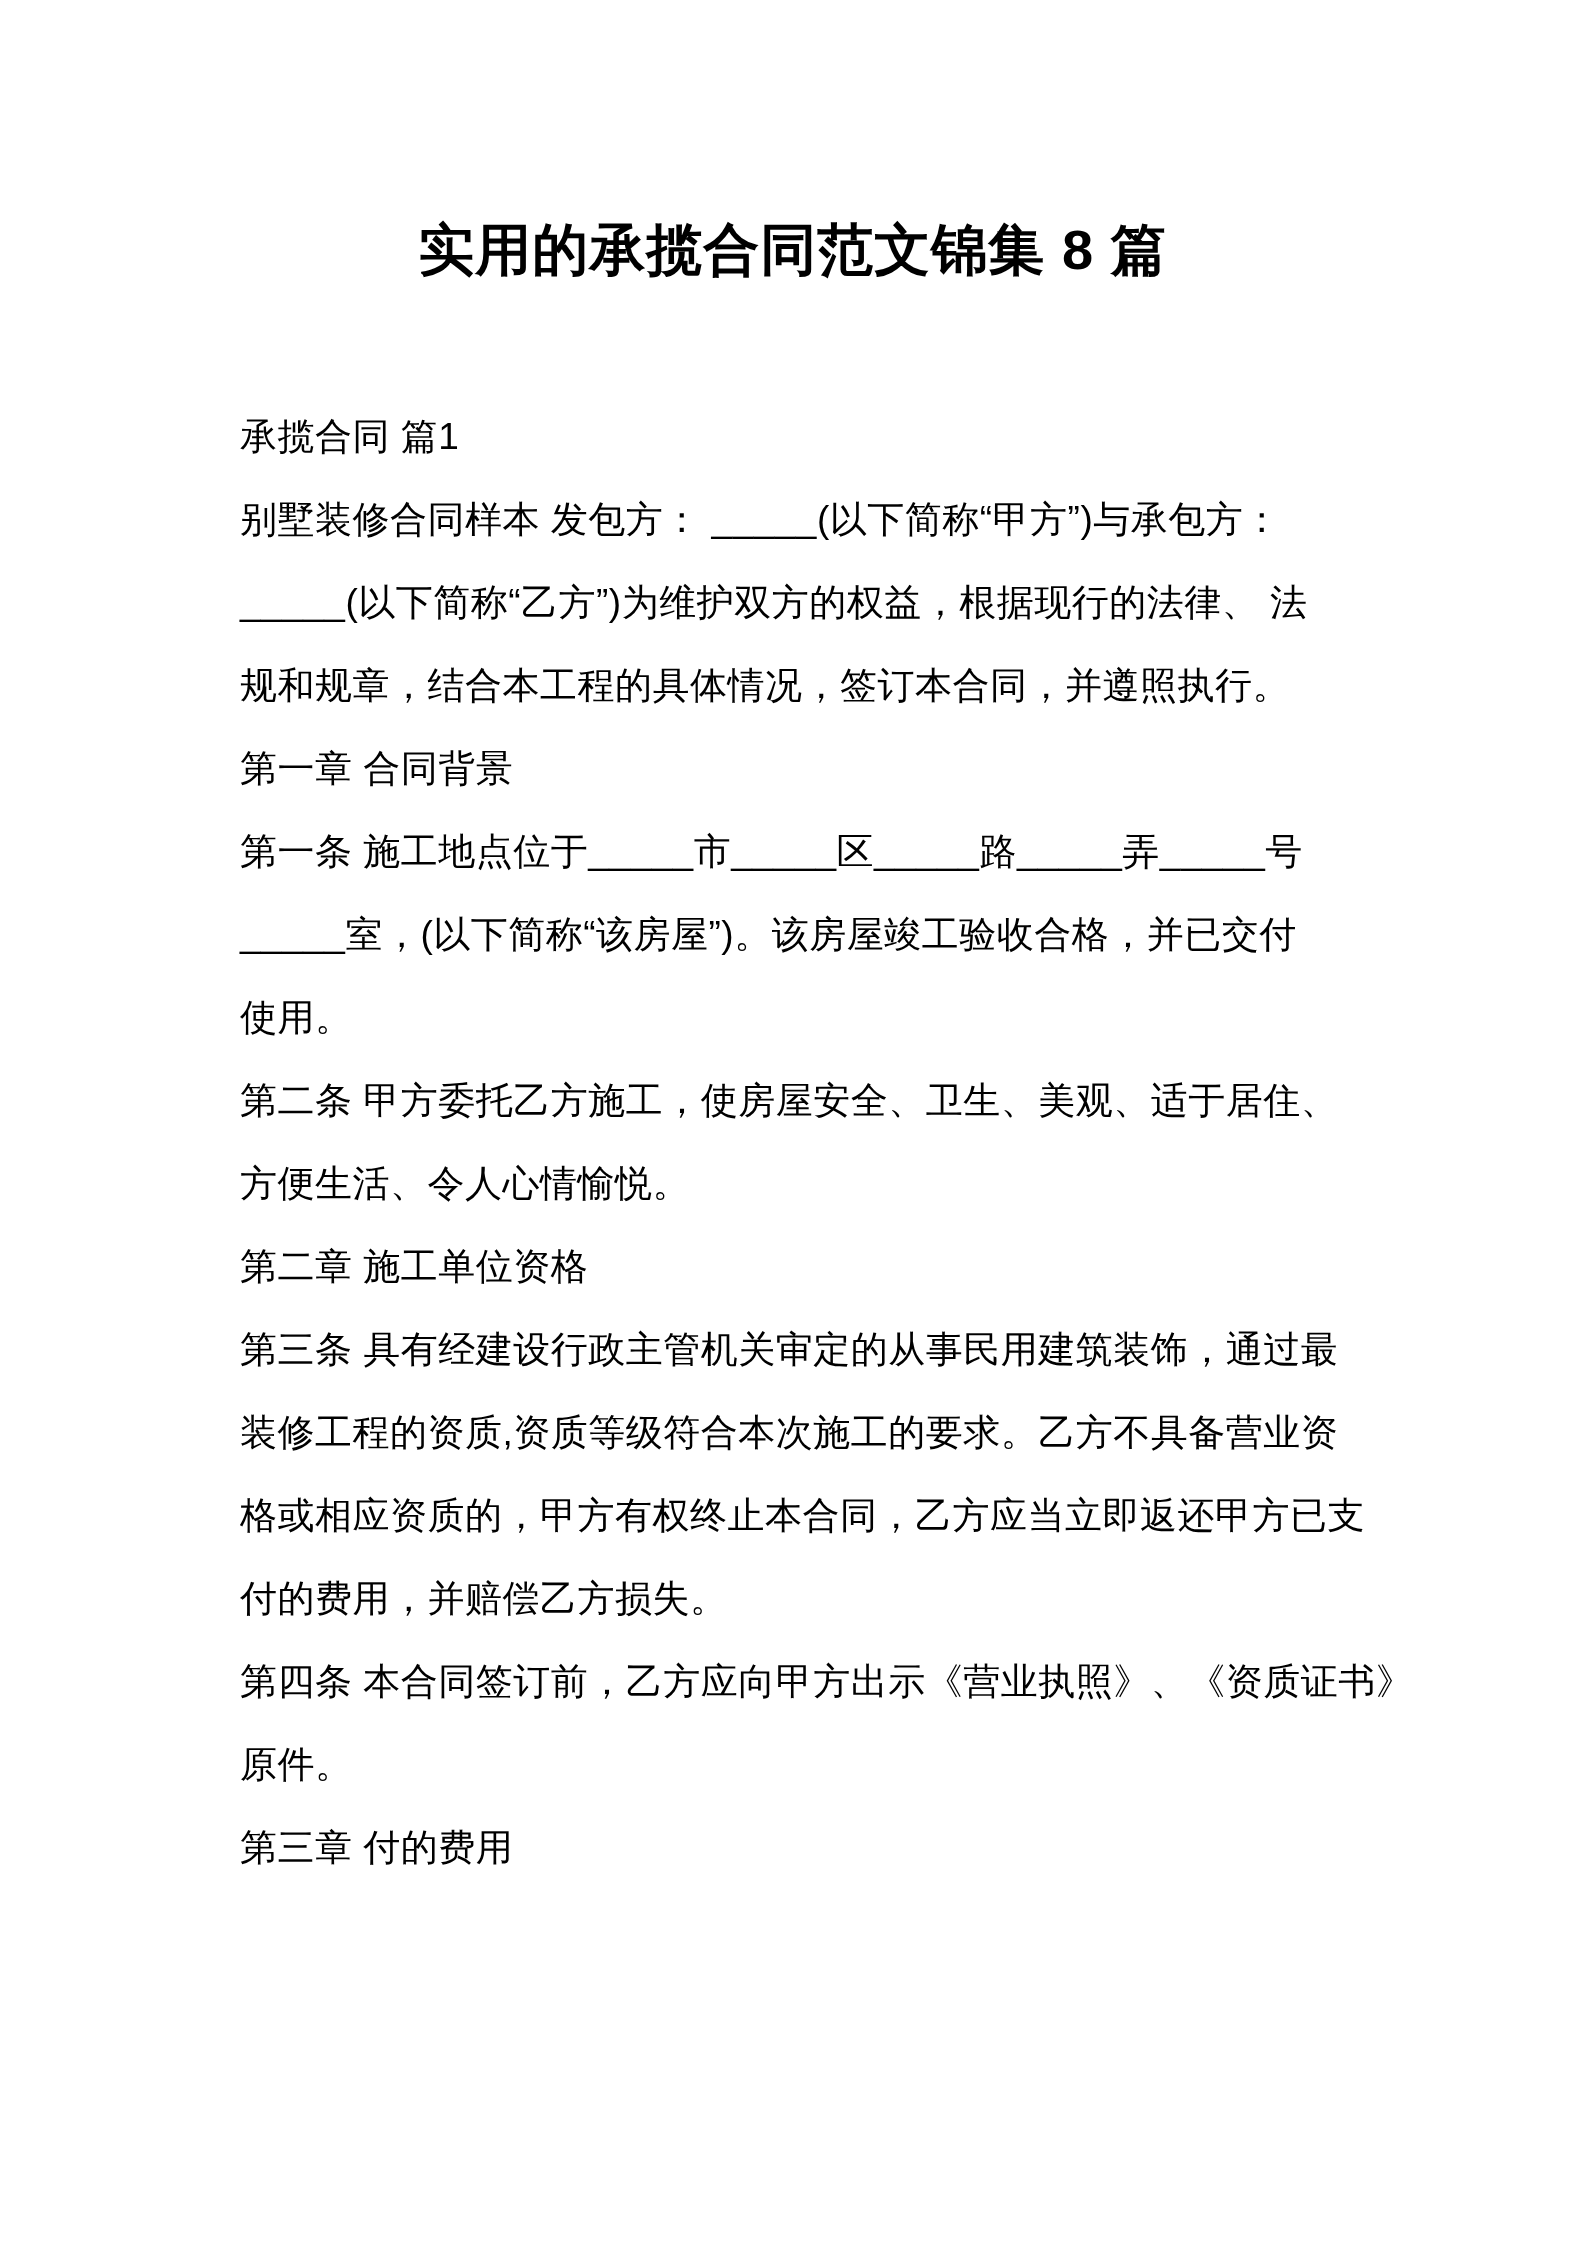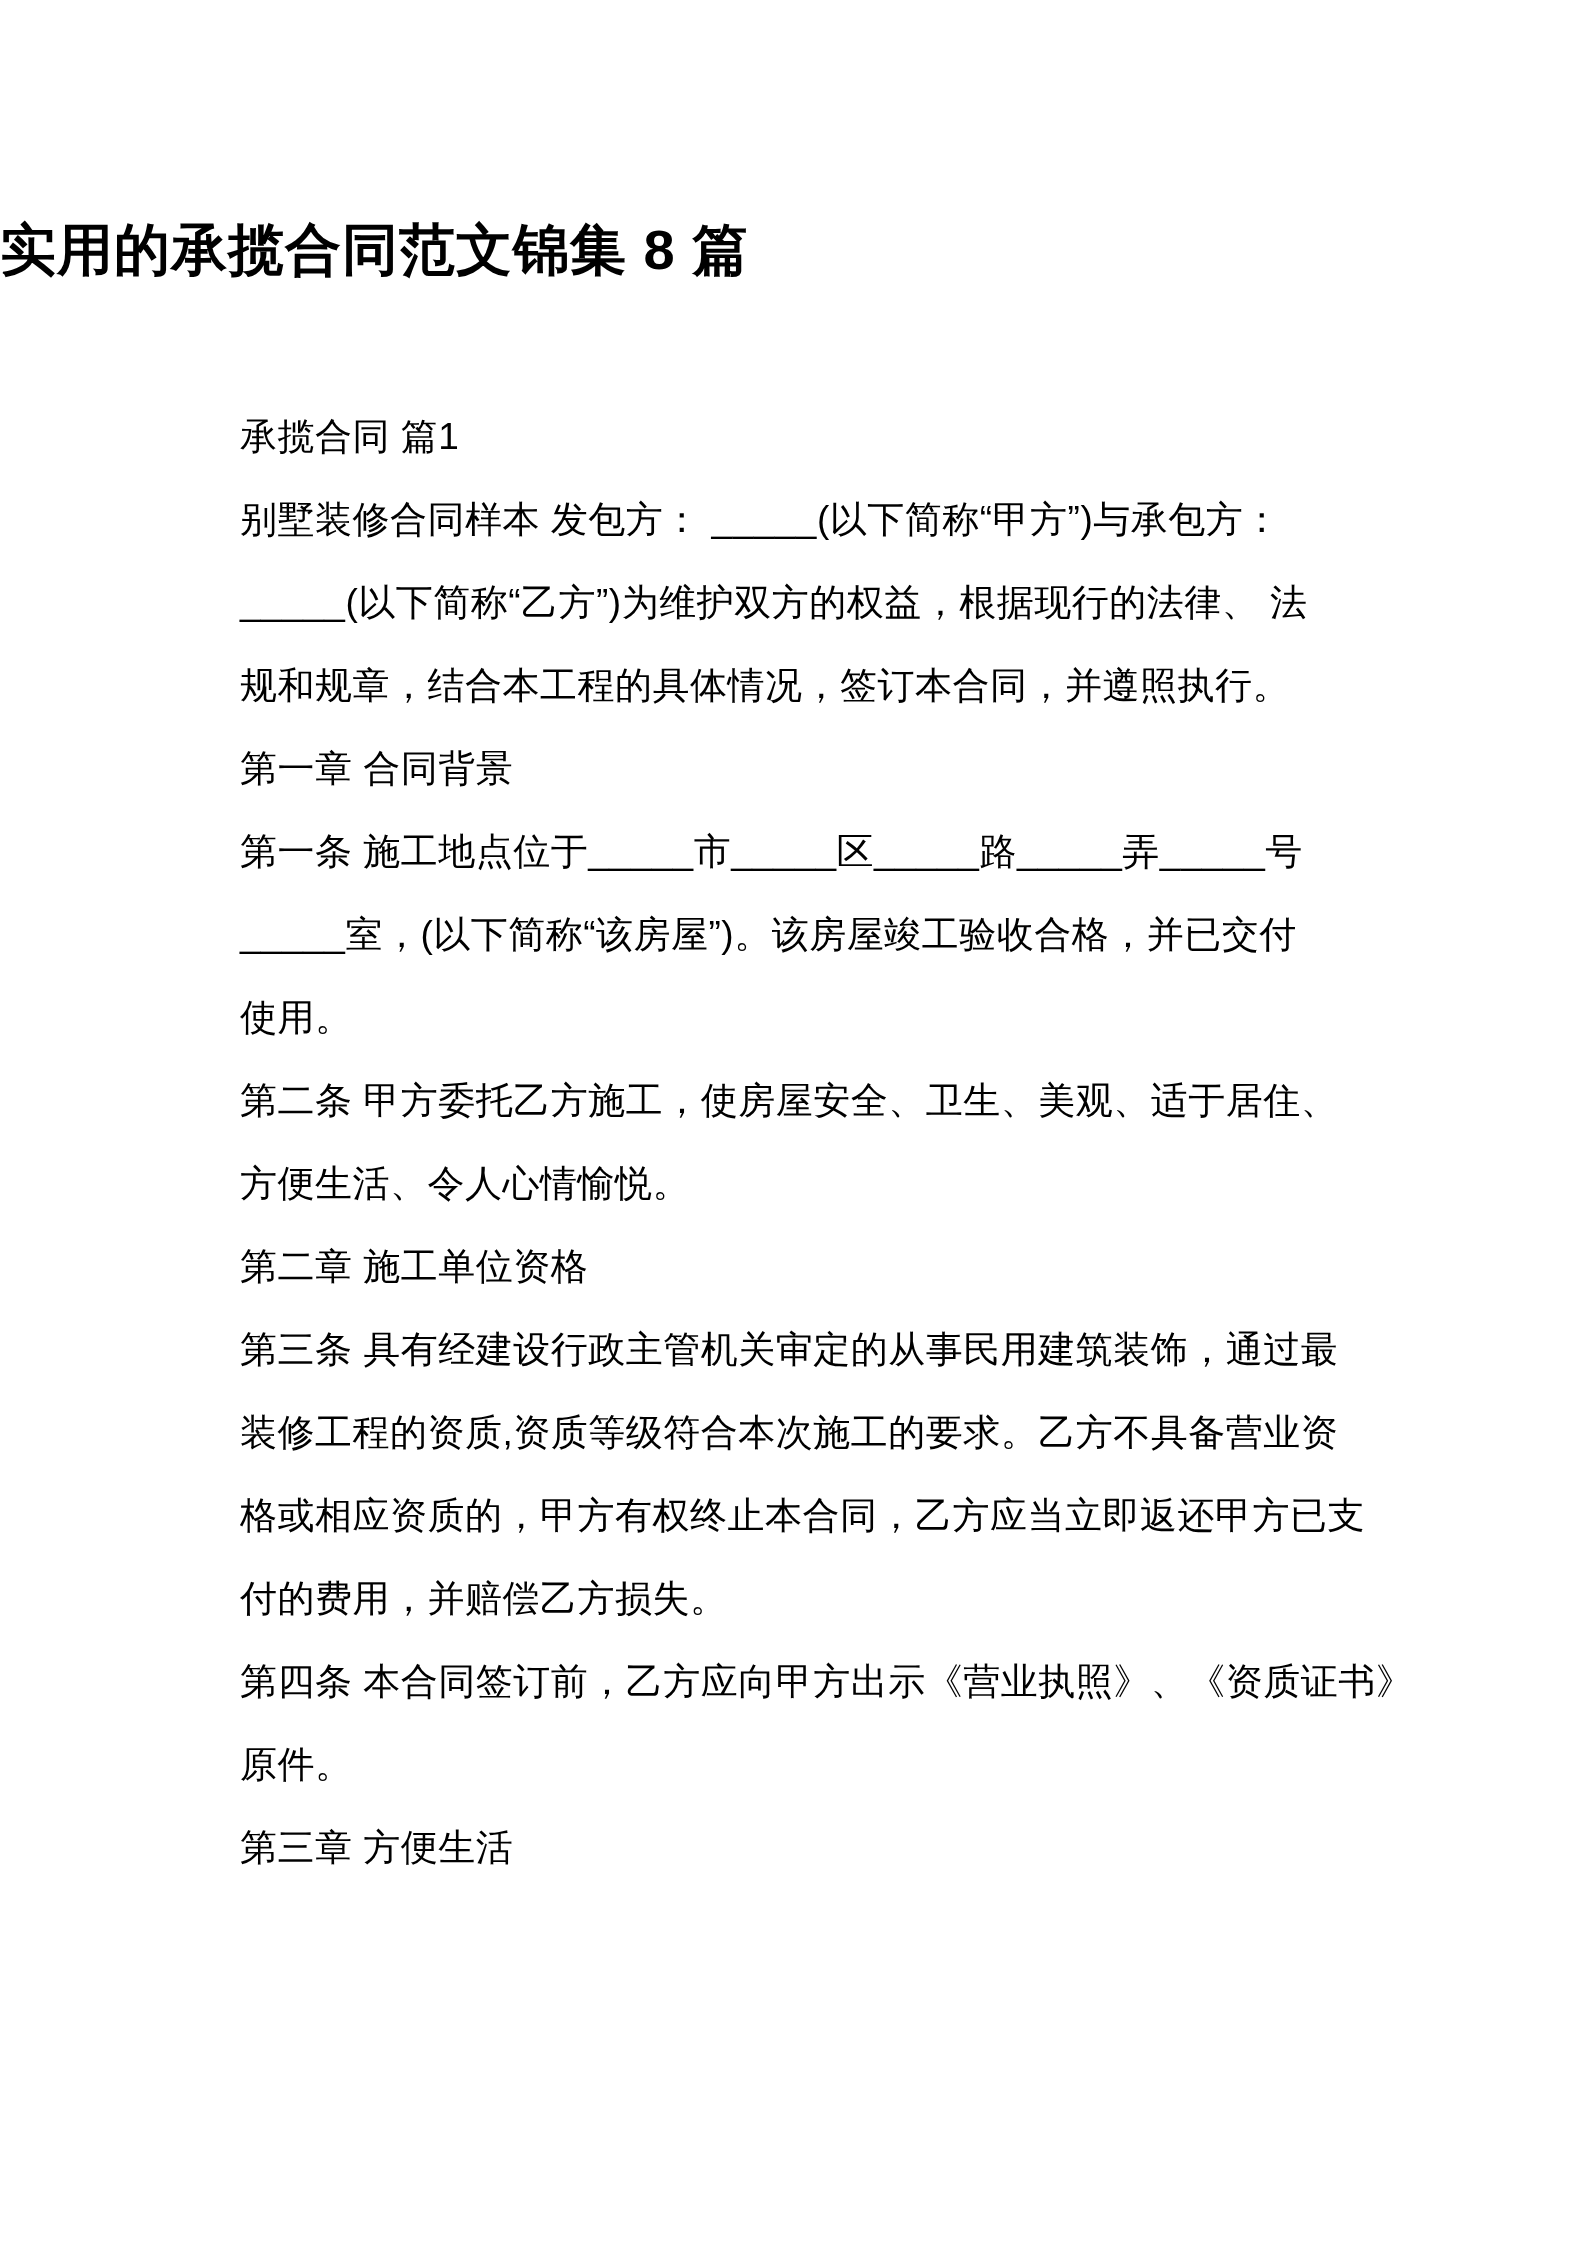--- a/index.html
+++ b/index.html
@@ -12,21 +12,21 @@
     width: 1586px;
     height: 2244px;
     background: #ffffff;
     overflow: hidden;
     font-family: "Liberation Sans", "DejaVu Sans", sans-serif;
     color: #000000;
   }
   .doc-title {
     margin: 0;
     padding-top: 218px;
-    text-align: left;
+    text-align: center;
     font-size: 56px;
     line-height: 64px;
     font-weight: bold;
     letter-spacing: 1px;
     white-space: nowrap;
   }
   .doc-body {
     margin-top: 113px;
     padding-left: 240px;
     padding-right: 200px;
@@ -59,15 +59,15 @@
       <div class="doc-line">使用。</div>
       <div class="doc-line">第二条 甲方委托乙方施工，使房屋安全、卫生、美观、适于居住、</div>
       <div class="doc-line">方便生活、令人心情愉悦。</div>
       <div class="doc-line bold">第二章 施工单位资格</div>
       <div class="doc-line">第三条 具有经建设行政主管机关审定的从事民用建筑装饰，通过最</div>
       <div class="doc-line">装修工程的资质,资质等级符合本次施工的要求。乙方不具备营业资</div>
       <div class="doc-line">格或相应资质的，甲方有权终止本合同，乙方应当立即返还甲方已支</div>
       <div class="doc-line">付的费用，并赔偿乙方损失。</div>
       <div class="doc-line">第四条 本合同签订前，乙方应向甲方出示《营业执照》、《资质证书》</div>
       <div class="doc-line">原件。</div>
-      <div class="doc-line bold">第三章 方便生活</div>
+      <div class="doc-line bold">第三章 付的费用</div>
     </section>
 </main>
 
 </body></html>

